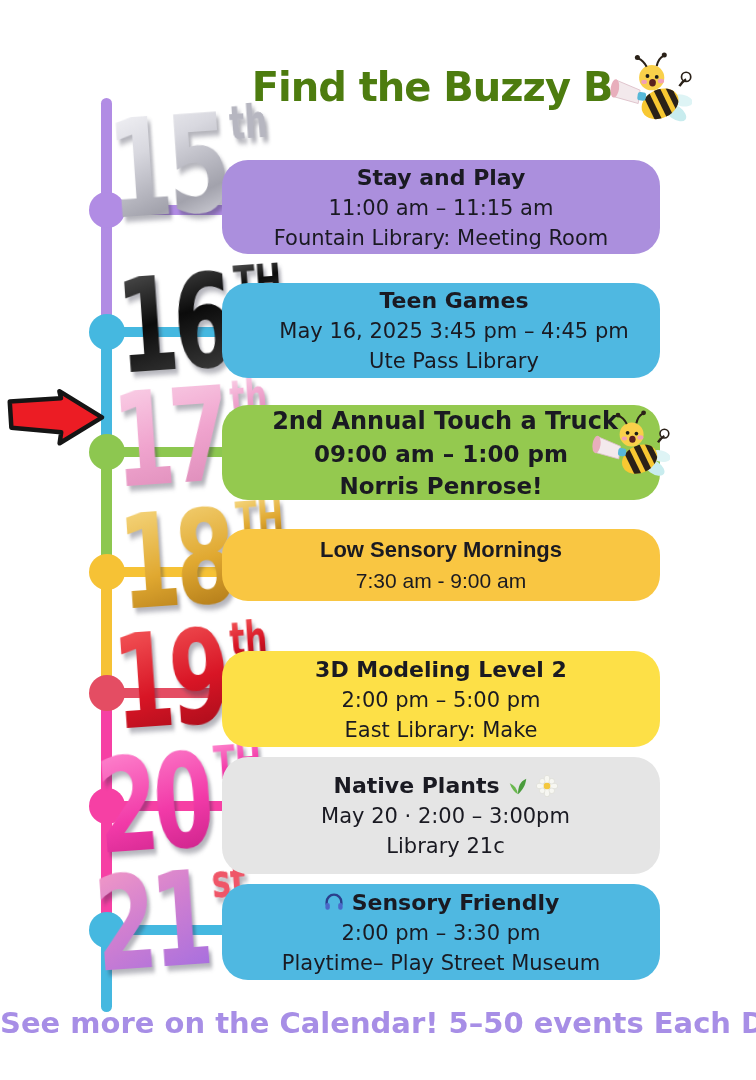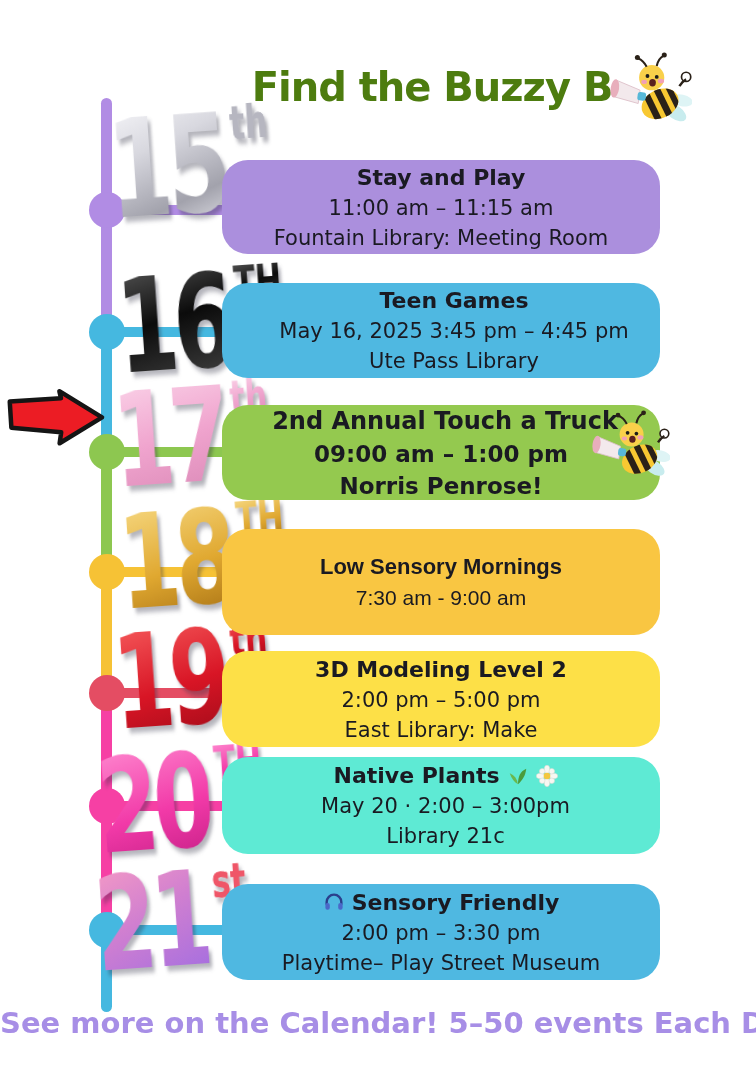--- a/index.html
+++ b/index.html
@@ -71,23 +71,23 @@
     display:flex; flex-direction:column; justify-content:center; align-items:center;
     text-align:center; color:#1a1a22; padding:8px 14px; gap:6px;
   }
   .card .t { font-size:22px; font-weight:bold; display:flex; align-items:center; gap:7px; white-space:nowrap; }
   .card .l { font-size:21px; white-space:nowrap; }
   .card15 { top:160px; height:94px; background:#ab8fdd; }
   .card16 { top:283px; height:95px; background:#4fb8e1;padding-left:40px; }
   .card17 { top:405px; height:95px; background:#94c94f; }
   .card17 .t { font-size:24px;margin-left:8px; }
   .card17 .l { font-size:23px; font-weight:bold; }
-  .card18 { top:529px; height:106px; background:#f9c642; font-family:"Liberation Sans", sans-serif; }
+  .card18 { top:529px; height:72px; background:#f9c642; font-family:"Liberation Sans", sans-serif; }
   .card19 { top:651px; height:96px; background:#fde047; }
-  .card20 { top:757px; height:97px; background:#5eead4;padding-left:23px; }
+  .card20 { top:757px; height:117px; background:#e5e5e5;padding-left:23px; }
   .card21 { top:884px; height:96px; background:#4fb8e1; }
   .card-bee { position:absolute; left:590px; top:408px; width:80px; height:80px; }
   .mini-icon { display:inline-block; width:22px; height:22px; }
   
   .arrow { position:absolute; left:4px; top:388px; width:104px; height:58px; transform:rotate(3deg); }
   .footer {
     position:absolute; top:1006px; left:0; width:756px; text-align:center;
     font-size:29px; font-weight:bold; color:#a78ee6; white-space:nowrap;
   }
 </style>

